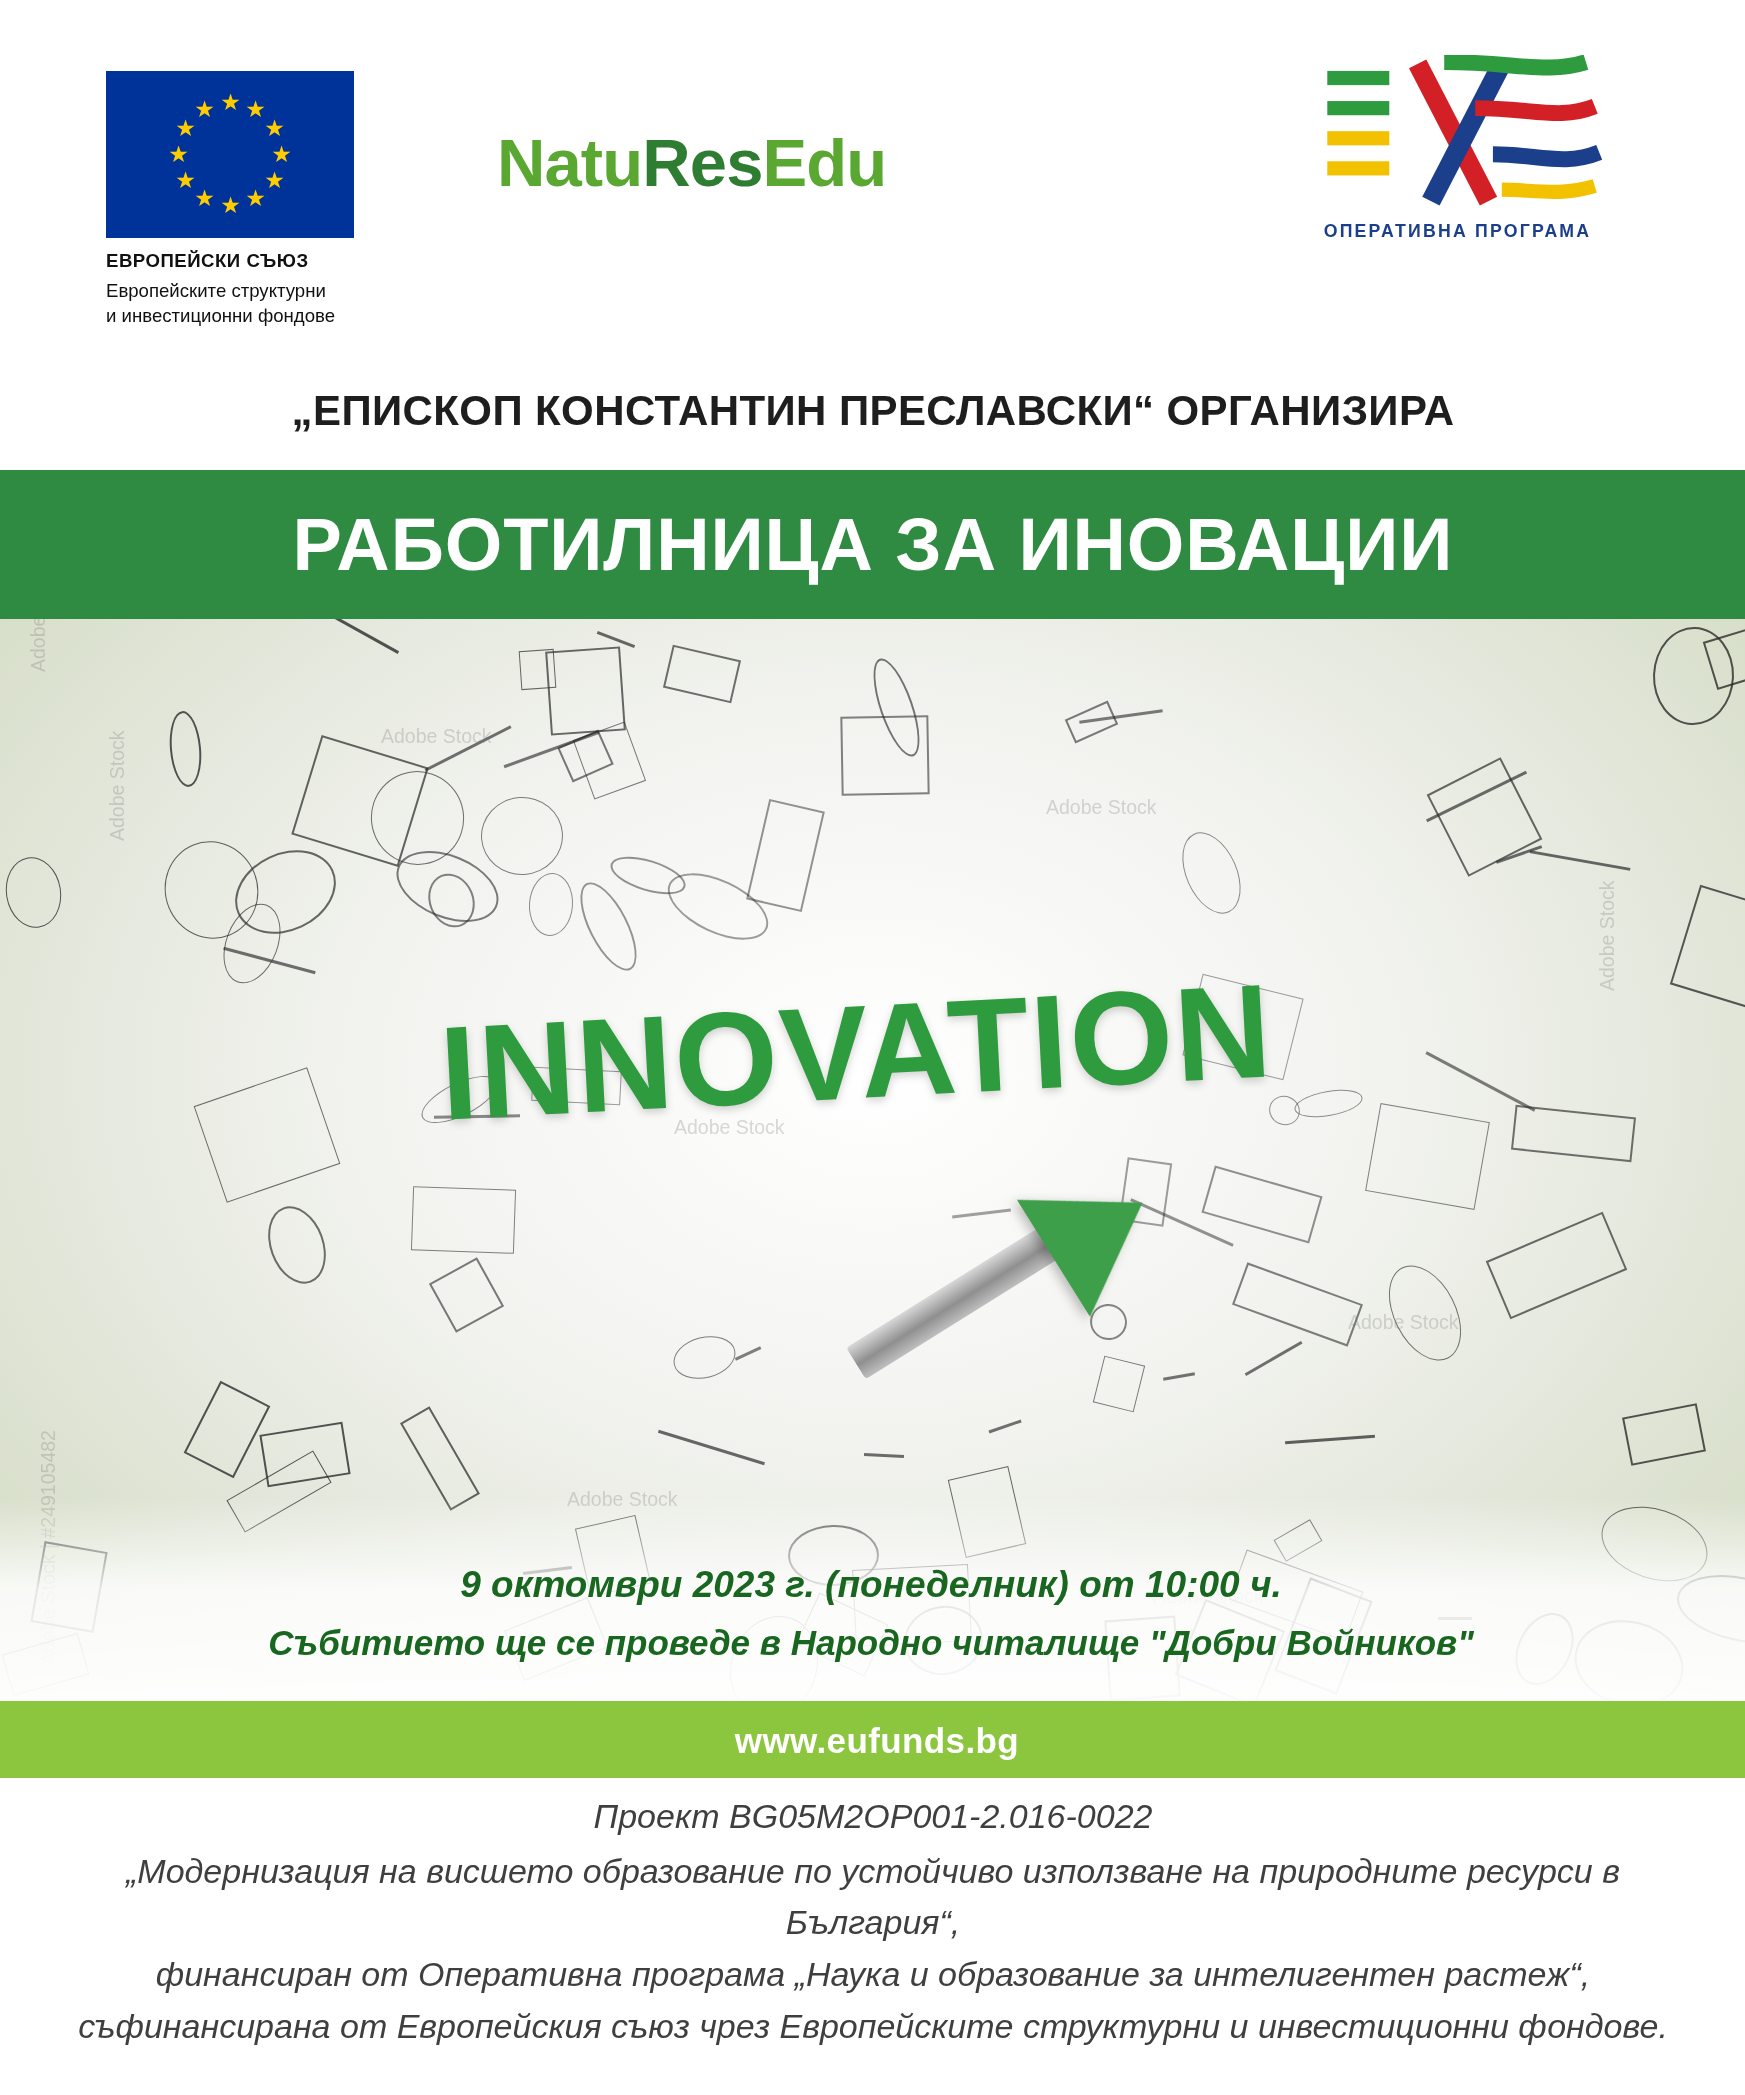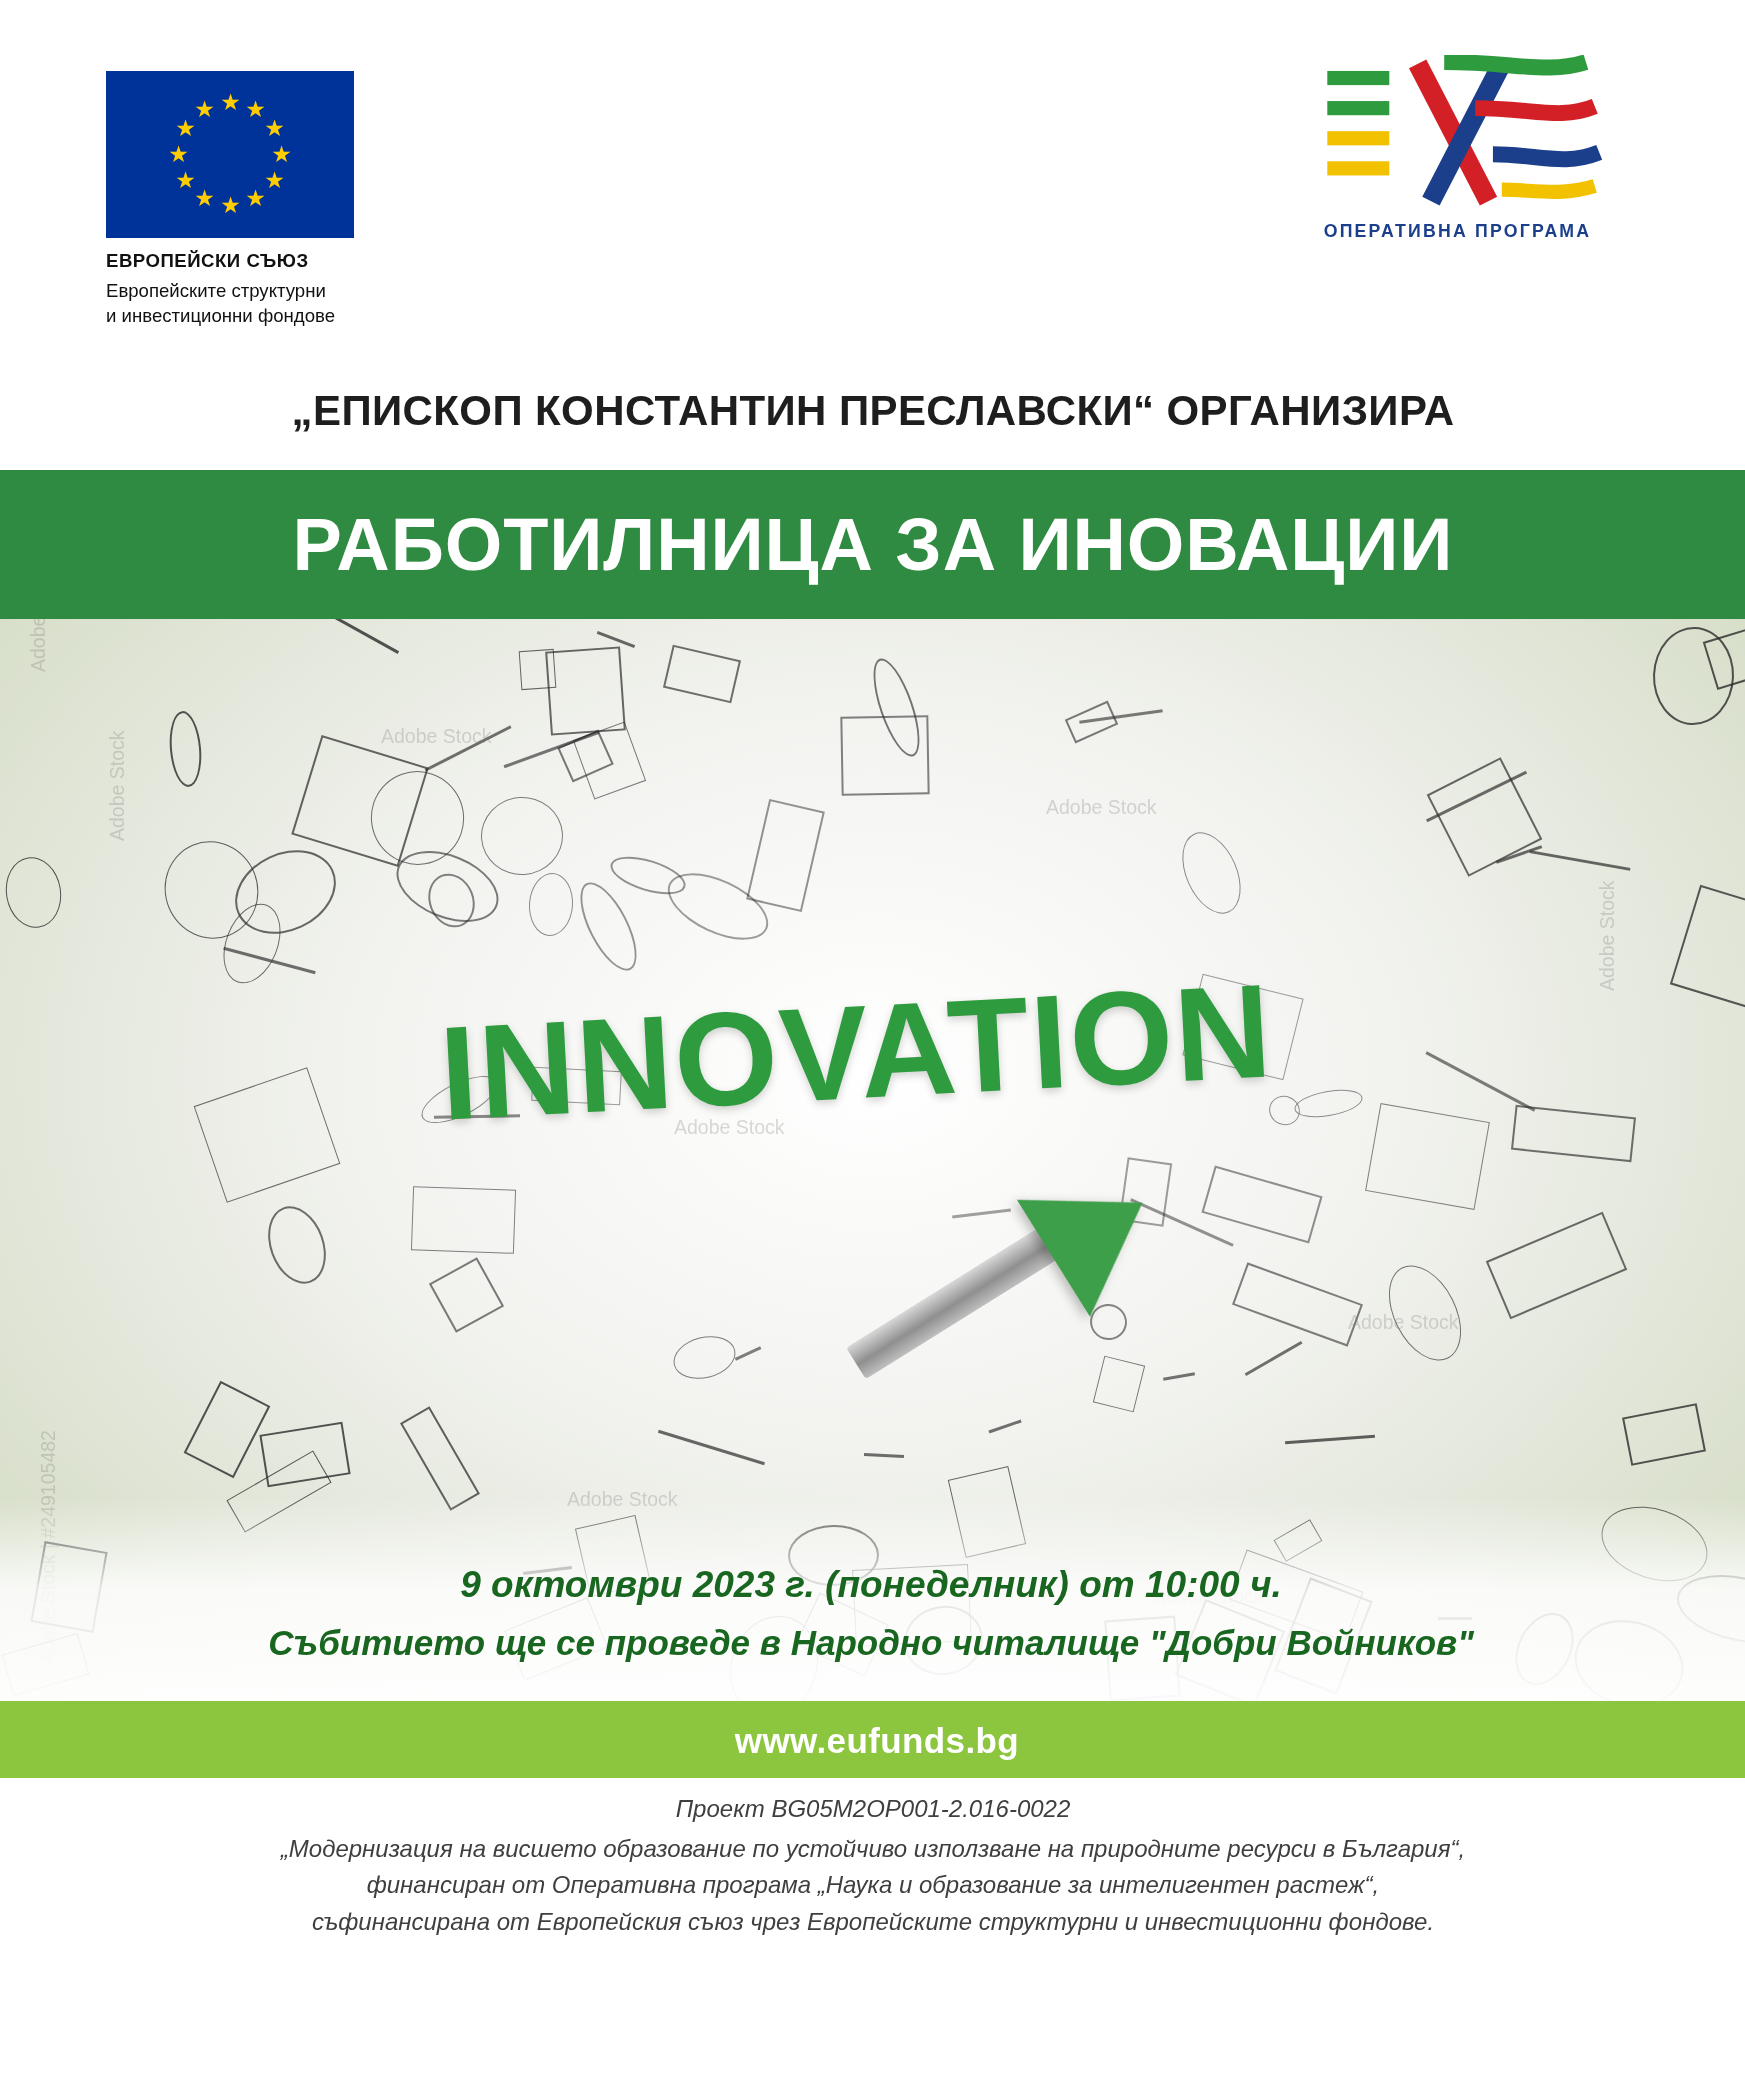--- a/index.html
+++ b/index.html
@@ -244,21 +244,21 @@
     color: #ffffff;
     font-weight: bold;
     font-size: 35px;
     letter-spacing: 0.4px;
   }
   .footer-text {
     text-align: center;
     padding: 12.4px 53px 23px 53px;
     color: #3f3f3f;
     font-style: italic;
-    font-size: 24px;
+    font-size: 34px;
     line-height: 1.52;
   }
   .footer-project { margin-bottom: 3.5px; }
 </style>
 </head>
 <body>
 
 <div class="poster">
 
   <div class="header">
@@ -278,20 +278,23 @@
           <div class="eu-star" style="left: 68px; top: 46px;">★</div>
           <div class="eu-star" style="left: 87px; top: 27px;">★</div>
         </div>
       <div class="eu-caption-1">ЕВРОПЕЙСКИ СЪЮЗ</div>
       <div class="eu-caption-2">
         <span>Европейските структурни</span><br>
         <span>и инвестиционни фондове</span>
       </div>
     </div>
 
+    <div class="brand-title">
+      <span class="brand-green">Natu</span><span class="brand-dark">Res</span><span class="brand-green">Edu</span>
+    </div>
 
     <div class="op-logo-block">
       <div class="op-mark">
         <svg width="293" height="155" viewBox="0 0 330 175" xmlns="http://www.w3.org/2000/svg">
           <rect x="18" y="18" width="70" height="16" fill="#2e9b3f"></rect>
           <rect x="18" y="52" width="70" height="16" fill="#2e9b3f"></rect>
           <rect x="18" y="86" width="70" height="16" fill="#f2c200"></rect>
           <rect x="18" y="120" width="70" height="16" fill="#f2c200"></rect>
           <path d="M120 10 L200 165" stroke="#d32027" stroke-width="22" fill="none"></path>
           <path d="M215 10 L135 165" stroke="#1b3f8b" stroke-width="22" fill="none"></path>

